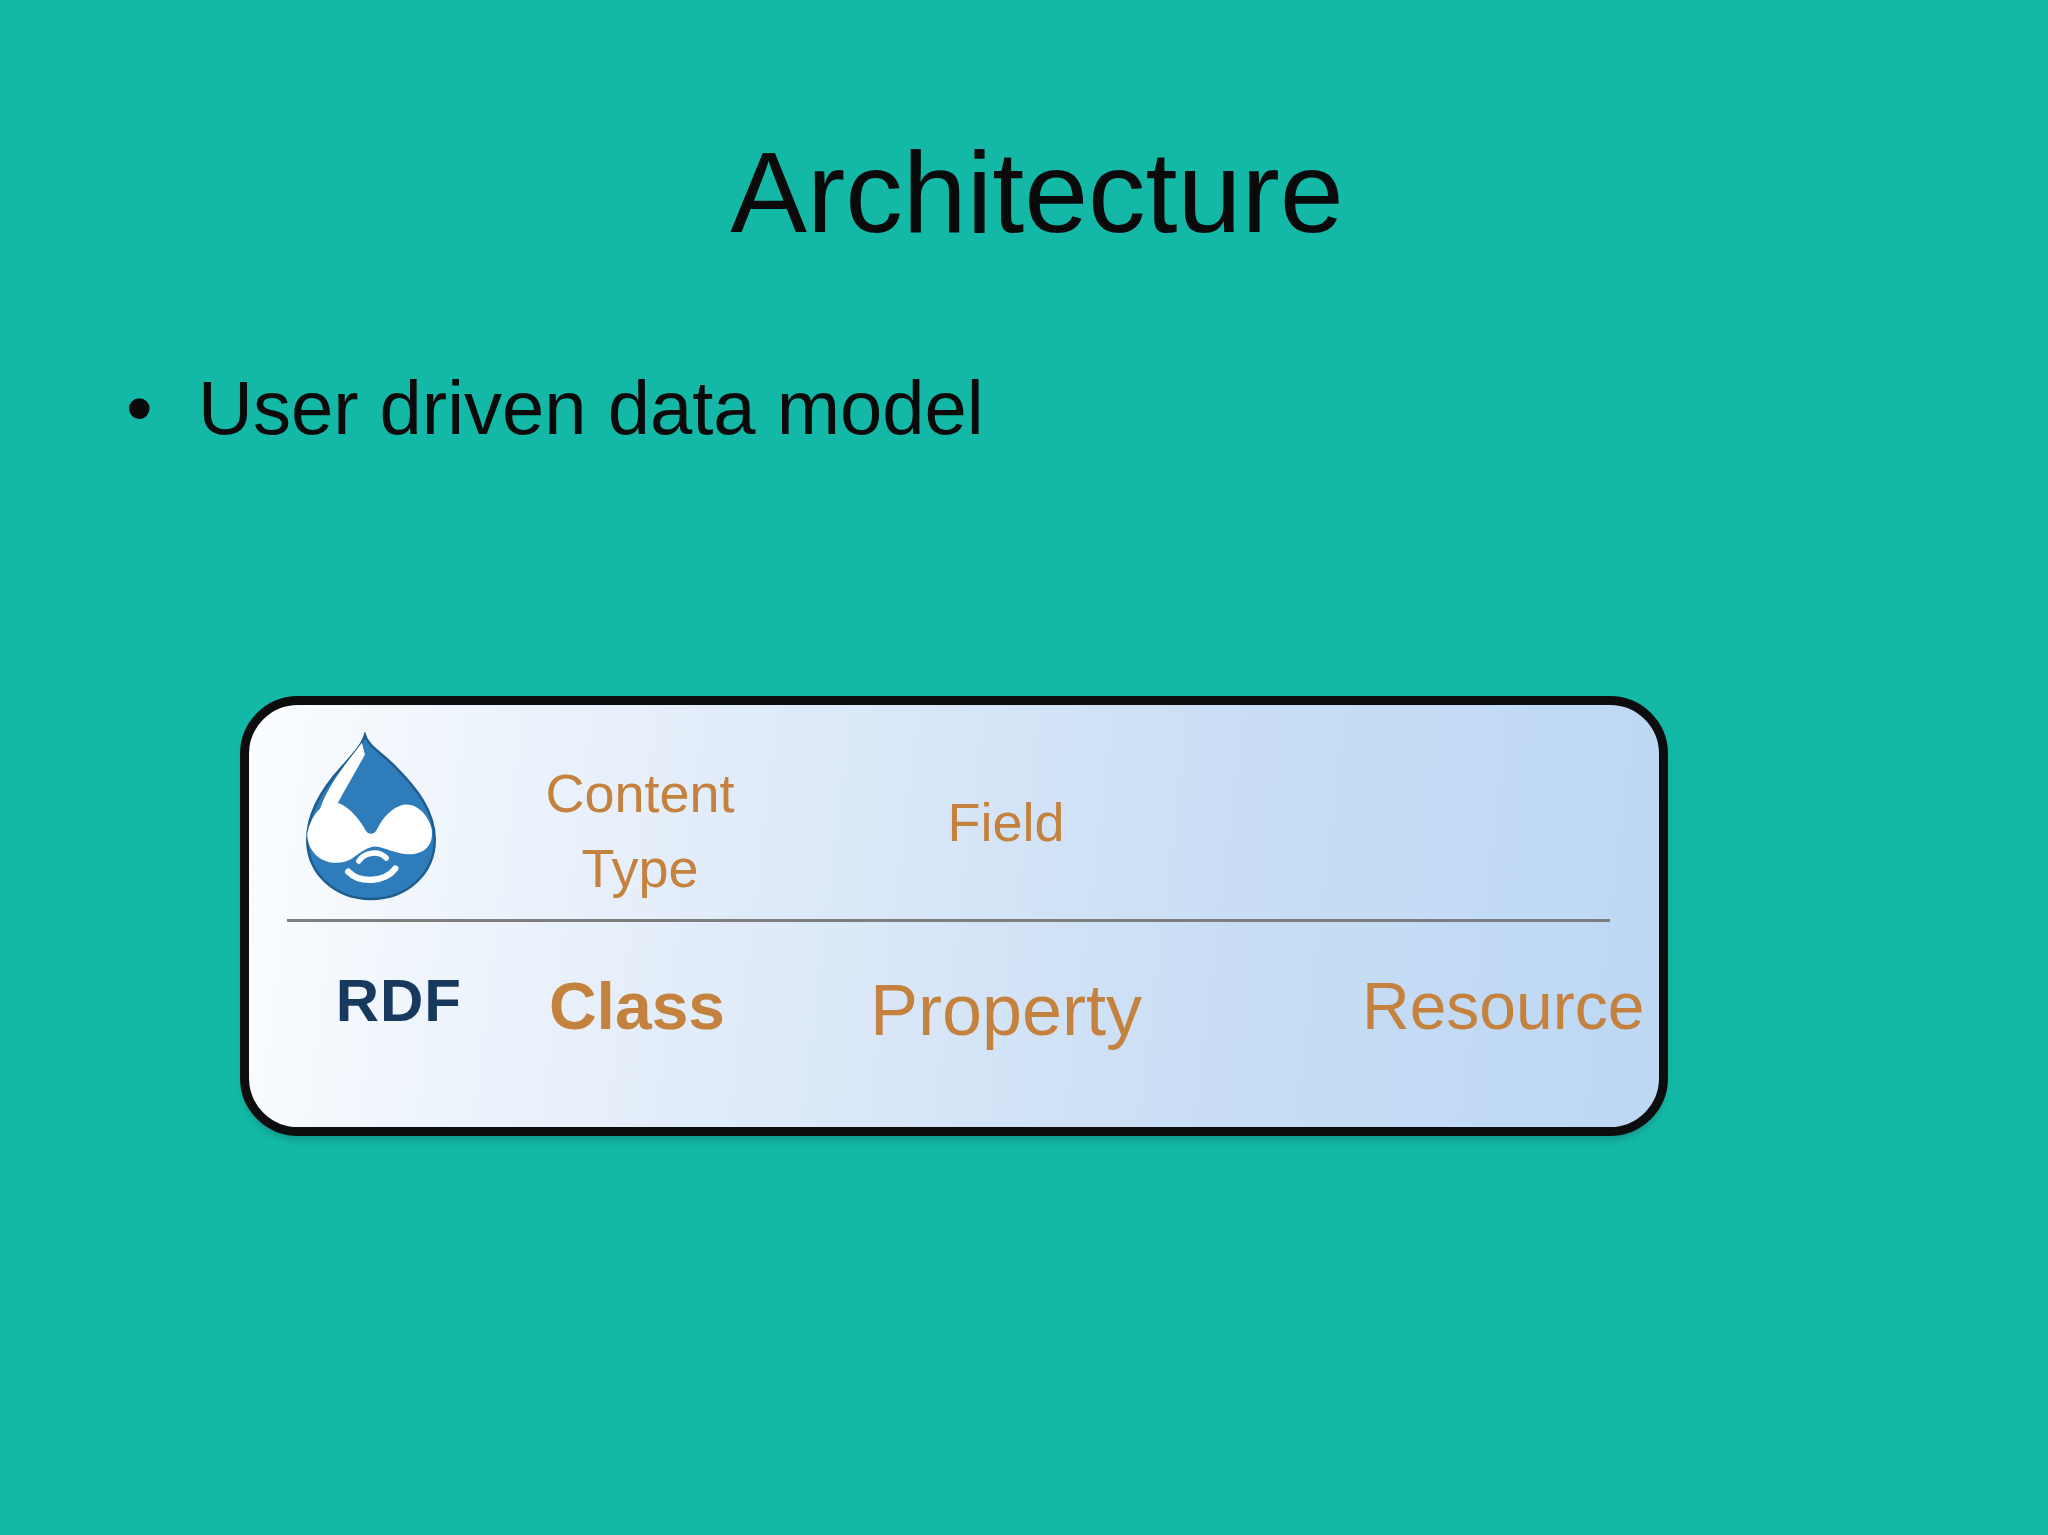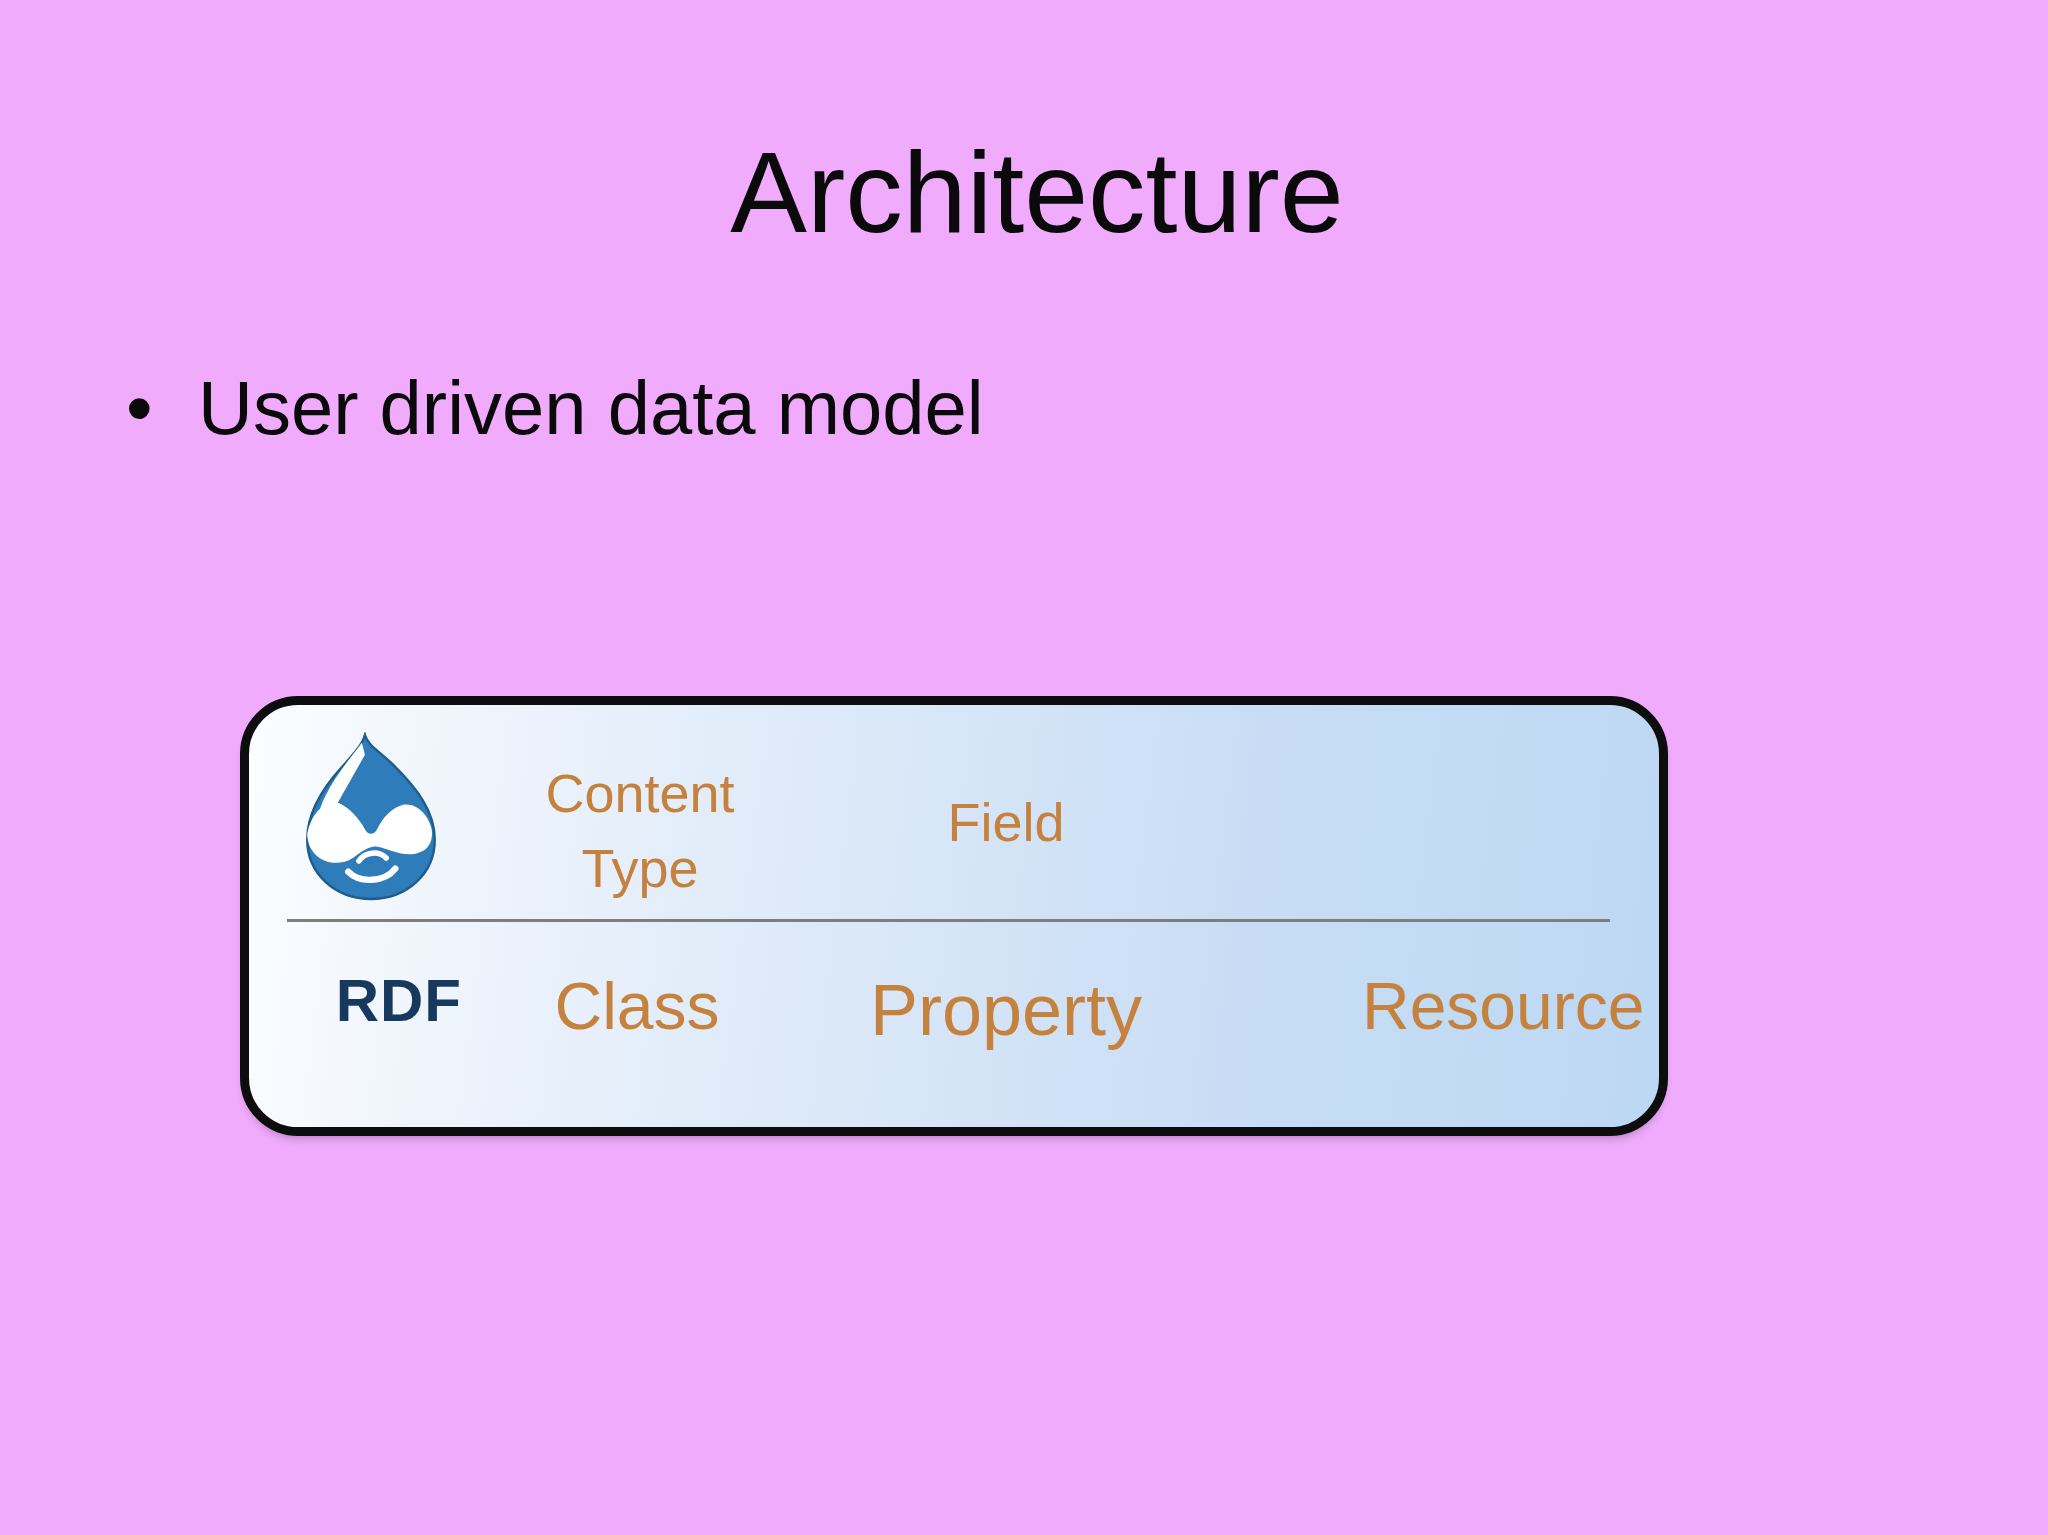--- a/index.html
+++ b/index.html
@@ -4,21 +4,21 @@
 <style>
   html, body {
     margin: 0;
     padding: 0;
     background: #ffffff;
   }
   #slide {
     position: relative;
     width: 2048px;
     height: 1535px;
-    background: #f0abfc;
+    background: #14b8a6;
     font-family: "Liberation Sans", sans-serif;
     overflow: hidden;
   }
   
   #title {
     position: absolute;
     left: 0;
     top: 123px;
     width: 2048px;
     box-sizing: border-box;
@@ -91,21 +91,21 @@
     left: 23px;
     top: 261px;
     width: 190px;
     text-align: right;
     font-size: 60px;
     font-weight: 700;
     line-height: 1.15;
     color: #18395e;
     letter-spacing: 1px;
   }
-  #cell-class    { left: 278px;  top: 262px; width: 220px; font-size: 66px; }
+  #cell-class    { left: 278px;  top: 262px; width: 220px; font-size: 66px; font-weight: bold; }
   #cell-property { left: 617px;  top: 262px; width: 280px; font-size: 72px; }
   #cell-resource { left: 1113px; top: 262px; width: 280px; font-size: 66px; }
 </style>
 </head>
 <body>
 
 <div id="slide">
 
   <h1 id="title">Architecture</h1>
 

